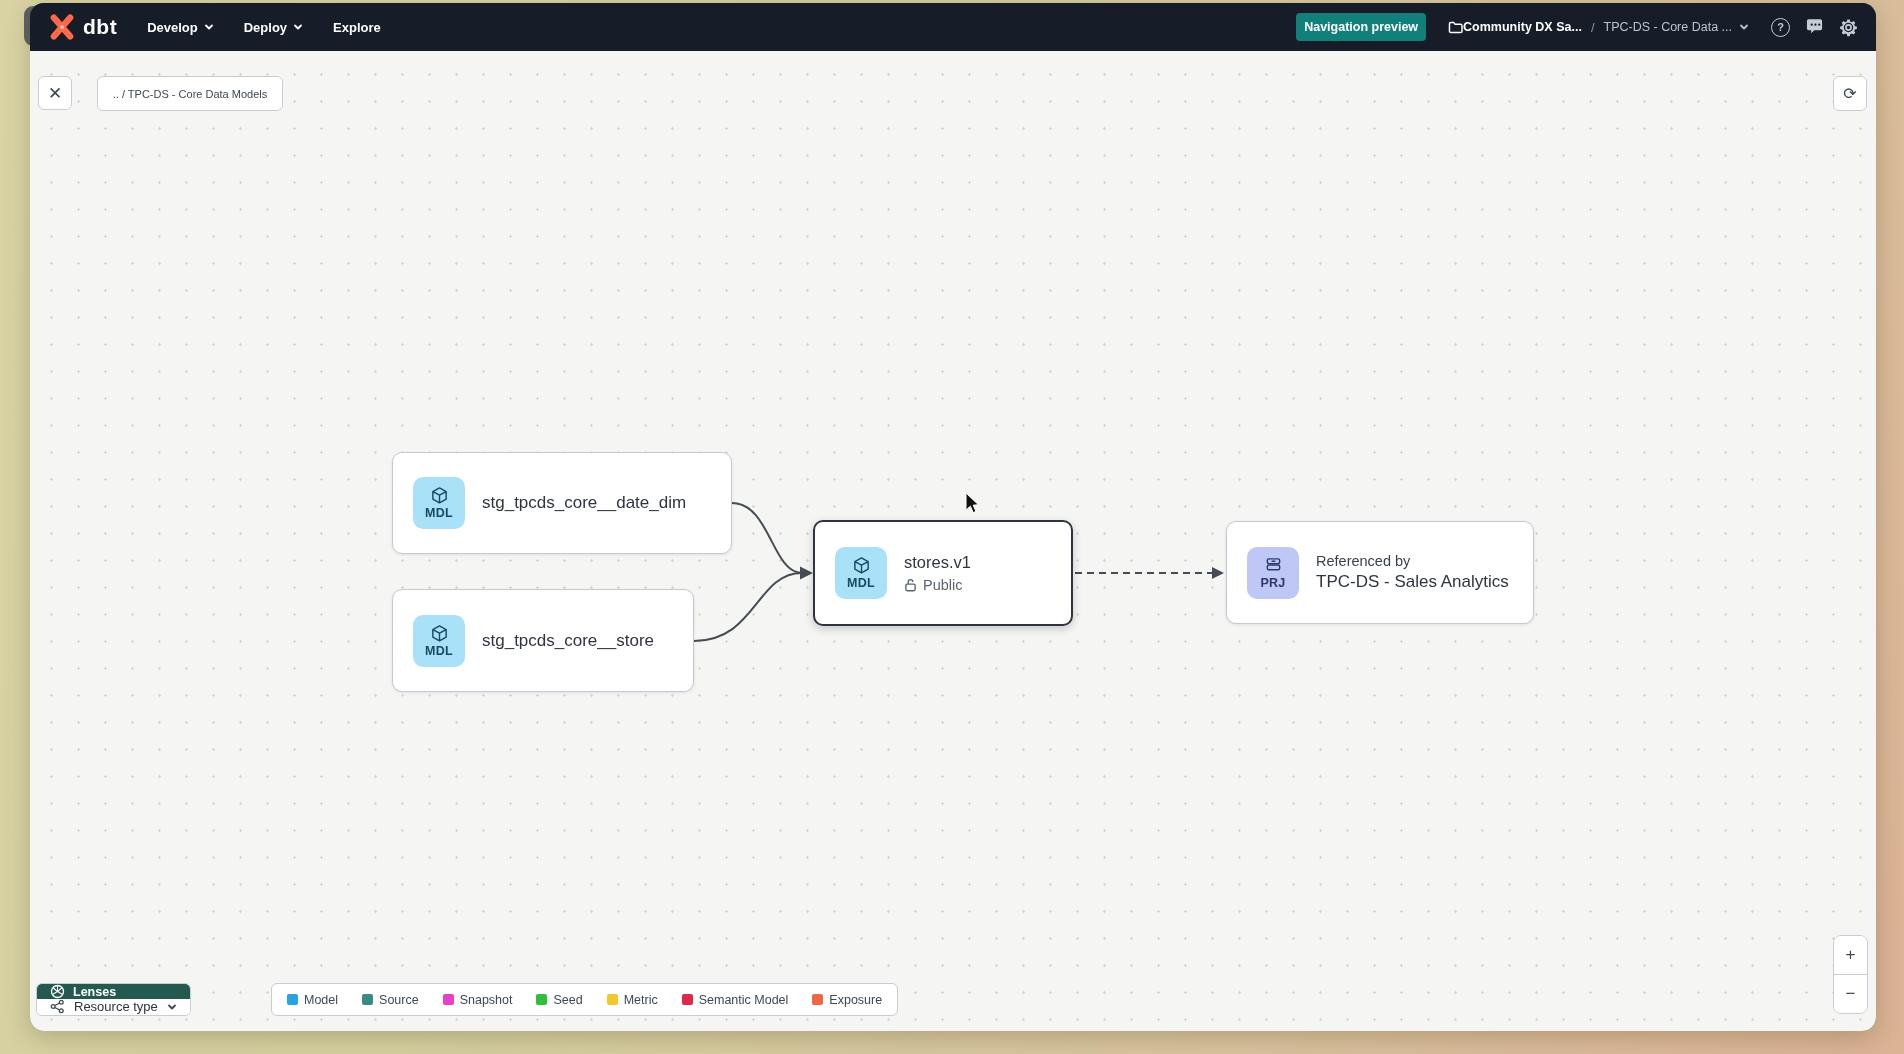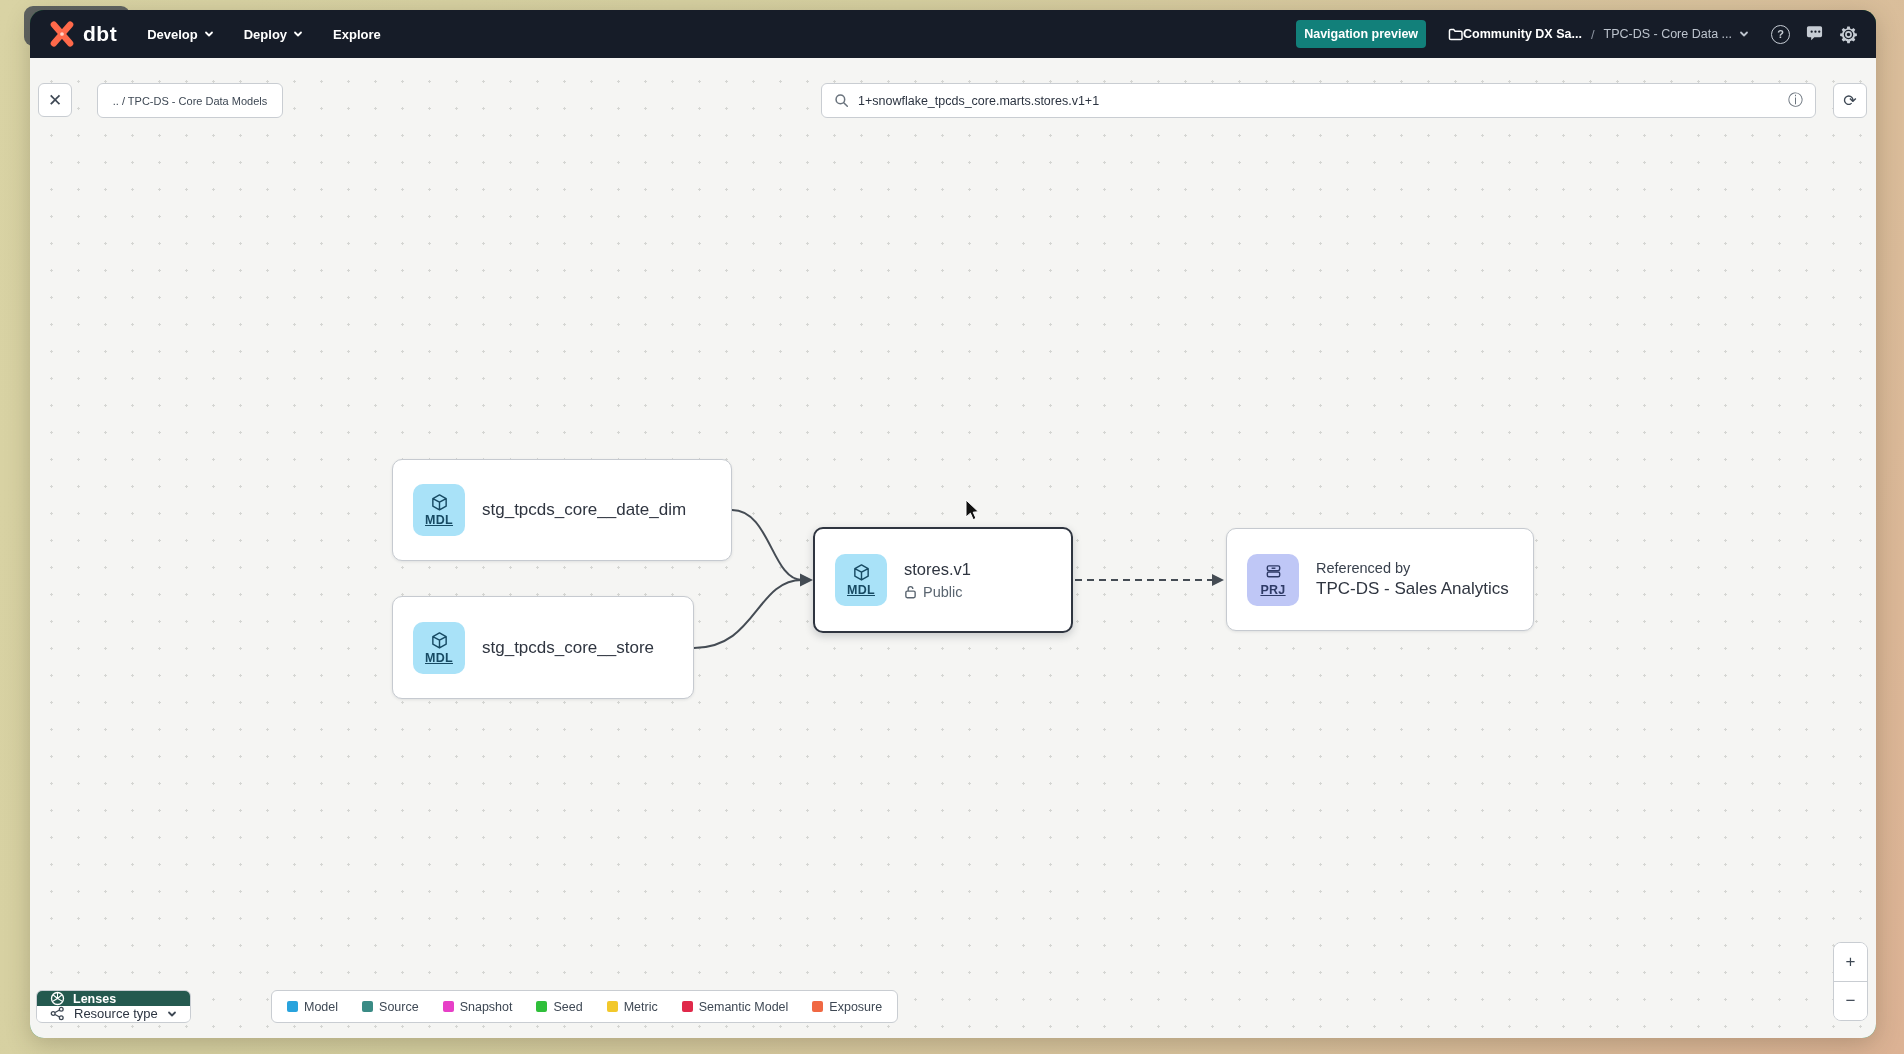--- a/index.html
+++ b/index.html
@@ -7,21 +7,21 @@
     font-family:"Liberation Sans", sans-serif;
     background:linear-gradient(115deg,#d9d3a4 0%,#d5cfa0 38%,#d9c29d 72%,#dcb294 100%); }
 
   
   .artifact { position:absolute; left:24px; top:6px; width:106px; height:40px;
     background:rgba(72,77,86,.85); border-radius:9px; }
   .artifact .mini { position:absolute; left:34px; top:5px; width:20px; height:15px;
     border:2px solid #9aa0a8; border-radius:3px; }
   .artifact .mini:after { content:""; position:absolute; left:4px; bottom:-6px; width:8px; height:2px; background:#9aa0a8; }
 
-  .app { position:absolute; left:30px; top:10px; width:1846px; height:1028px;
+  .app { position:absolute; left:30px; top:3px; width:1846px; height:1028px;
     border-radius:14px; overflow:hidden; background:#15803d;
     box-shadow:0 6px 24px rgba(60,50,30,.25); }
 
   
   .navbar { height:48px; background:#161C28; display:flex; align-items:center; padding:0 18px; }
   .logo { display:flex; align-items:center; gap:7px; margin-right:30px; }
   .logo-text { color:#fff; font-size:21px; font-weight:bold; letter-spacing:.5px; }
   .nav-item { display:flex; align-items:center; gap:6px; color:#fff; font-size:13px;
     font-weight:bold; margin-right:30px; cursor:pointer; }
   .nav-spacer { flex:1; }
@@ -60,21 +60,21 @@
 
   
   .node { position:absolute; background:#fff; border:1px solid #c6cad0; border-radius:10px;
     box-shadow:0 1px 3px rgba(30,40,50,.10); display:flex; align-items:center;
     gap:17px; padding-left:20px; cursor:pointer; }
   .node.selected { border:2px solid #2f3540; box-shadow:0 3px 8px rgba(30,40,50,.22); }
   .badge { width:52px; height:52px; border-radius:10px; flex:0 0 auto;
     display:flex; flex-direction:column; align-items:center; justify-content:center; gap:1px; }
   .badge-mdl { background:#A9E2F8; color:#174a63; }
   .badge-prj { background:#BFC7F6; color:#2e3a66; }
-  .badge .tag { font-size:12.5px; font-weight:bold; letter-spacing:.3px;text-decoration:underline; }
+  .badge .tag { font-size:12.5px; font-weight:bold; letter-spacing:.3px; }
   .node-label { font-size:17px; color:#2f3540; font-weight:500; white-space:nowrap; }
   .node-title { font-size:16.5px; color:#2f3540; font-weight:500; }
   .node-sub { display:flex; align-items:center; gap:6px; margin-top:5px;
     font-size:14.5px; color:#5a6570; }
   .ref-top { font-size:14.5px; color:#39414d; margin-bottom:3px; }
 
   .cursor-svg { position:absolute; left:935px; top:442px; }
 
   
   .lens-group { position:absolute; left:6px; top:932px; height:33px; display:flex;
@@ -157,28 +157,20 @@
         <path fill="#c6ccd4" d="M8.7 1.5 h2.6 l.4 2.1 l1.8.75 l1.8-1.2 l1.85 1.85 l-1.2 1.8 l.75 1.8 l2.1.4 v2.6 l-2.1.4 l-.75 1.8 l1.2 1.8 l-1.85 1.85 l-1.8-1.2 l-1.8.75 l-.4 2.1 h-2.6 l-.4-2.1 l-1.8-.75 l-1.8 1.2 l-1.85-1.85 l1.2-1.8 l-.75-1.8 l-2.1-.4 v-2.6 l2.1-.4 l.75-1.8 l-1.2-1.8 l1.85-1.85 l1.8 1.2 l1.8-.75 z M10 5 a5 5 0 1 0 0 10 a5 5 0 0 0 0-10 z"></path>
       </svg>
     </div>
   </div>
 
   <div class="canvas">
 
     <button class="btn close-btn">✕</button>
     <div class="btn breadcrumb">.. / TPC-DS - Core Data Models</div>
 
-    <div class="searchbar">
-      <svg width="15" height="15" viewBox="0 0 16 16">
-        <circle cx="6.8" cy="6.8" r="4.6" fill="none" stroke="#6a737d" stroke-width="1.6"></circle>
-        <line x1="10.4" y1="10.4" x2="14.2" y2="14.2" stroke="#6a737d" stroke-width="1.6" stroke-linecap="round"></line>
-      </svg>
-      <input value="1+snowflake_tpcds_core.marts.stores.v1+1" style="">
-      <span style="color:#6a737d;font-size:15px;">ⓘ</span>
-    </div>
     <button class="btn refresh-btn">⟳</button>
 
     <svg class="lineage" width="1846" height="980">
       <path class="edge" d="M 702 452 C 740 452 742 522 772 522"></path>
       <path class="edge" d="M 664 590 C 726 590 726 522 772 522"></path>
       <polygon class="arrowhead" points="770,515.5 783,522 770,528.5"></polygon>
       <path class="edge dashed" d="M 1045 522 L 1182 522"></path>
       <polygon class="arrowhead" points="1182,516 1194,522 1182,528"></polygon>
     </svg>
 

